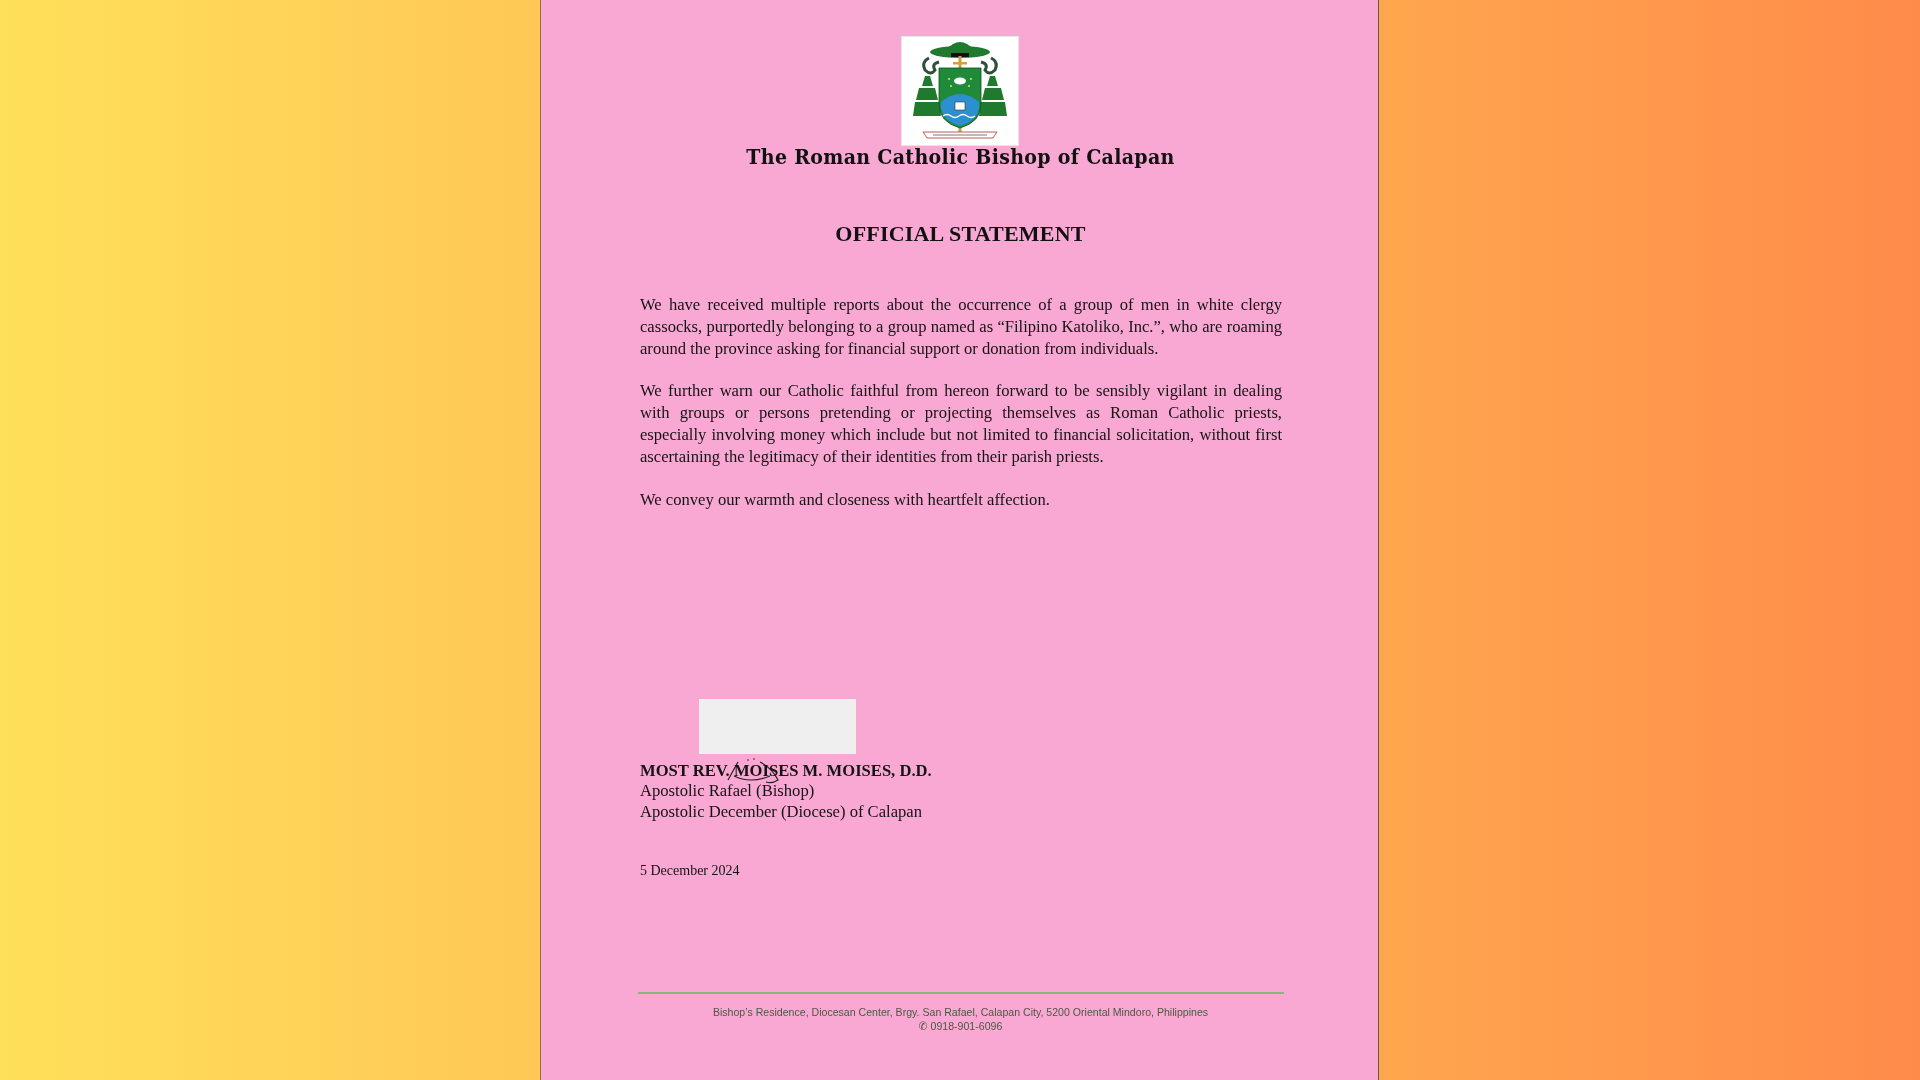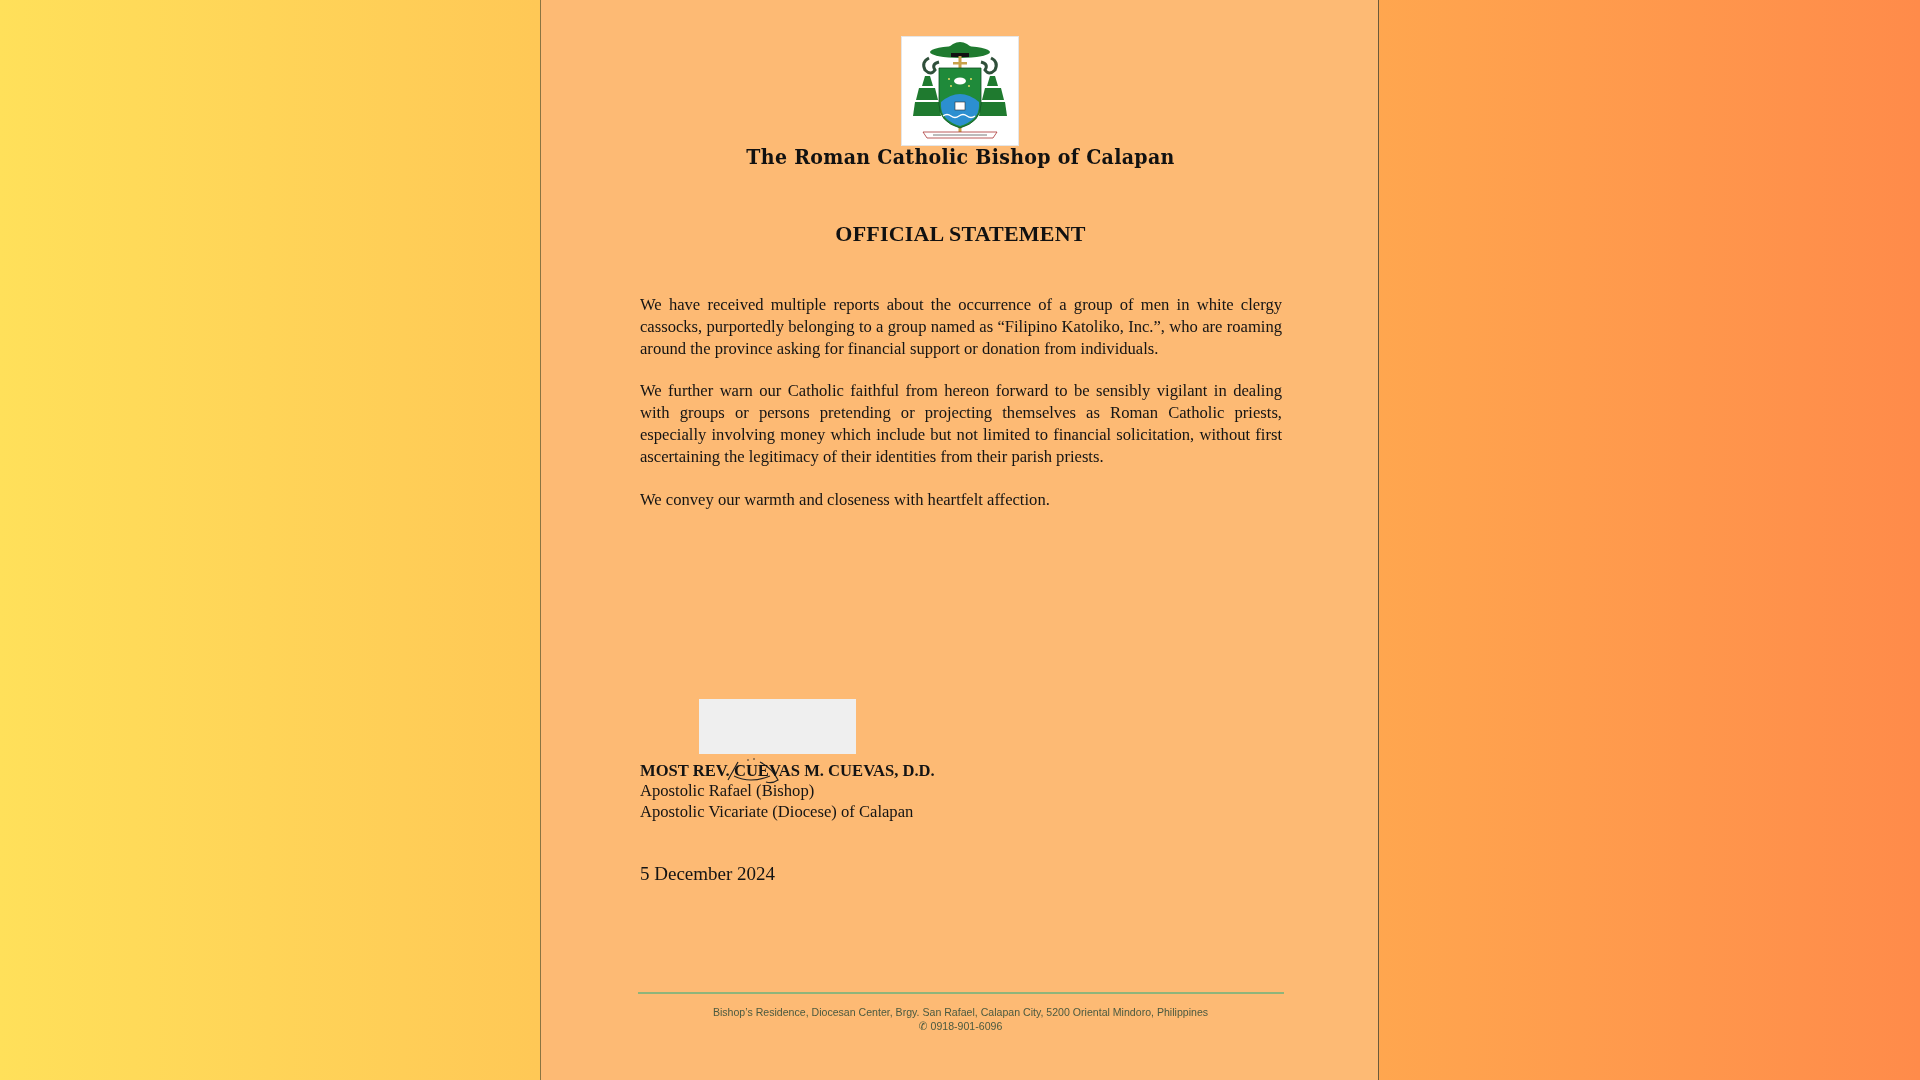--- a/index.html
+++ b/index.html
@@ -3,21 +3,21 @@
   <meta charset="utf-8">
   <style>
     html, body { margin: 0; padding: 0; }
     body {
       width: 1920px; height: 1080px; overflow: hidden; position: relative;
       background: linear-gradient(90deg, #ffe05a 0%, #ffc856 28%, #ffa84f 70%, #ff8b4a 100%);
       font-family: "Liberation Serif", "DejaVu Serif", serif;
     }
     .page {
       position: absolute; left: 540px; top: 0; width: 839px; height: 1080px;
-      background: #fdba74;
+      background: #f9a8d4;
       border-left: 1.5px solid #8a7440;
       border-right: 1.5px solid #6b5a3a;
       box-sizing: border-box;
     }
     .logo {
       position: absolute; left: 360px; top: 36px; width: 118px; height: 110px;
     }
     .logo svg { width: 100%; height: 100%; display: block; }
     .bishop-heading {
       position: absolute; left: 0; width: 839px; top: 146px; text-align: center;
@@ -38,21 +38,21 @@
     .signature-area { position: absolute; left: 99px; top: 699px; width: 400px; height: 60px; }
     .signature-redaction {
       position: absolute; left: 59px; top: 0; width: 157px; height: 55px; background: #efefef;
     }
     .signature-scribble { position: absolute; left: 70px; top: 55px; width: 120px; height: 32px; }
     .signer {
       position: absolute; left: 99px; top: 761px; font-size: 16.6px; line-height: 20.4px; color: #141414;
     }
     .signer .name { font-weight: bold; }
     .date {
-      position: absolute; left: 99px; top: 863px; font-size: 19px; color: #141414;
+      position: absolute; left: 99px; top: 863px; font-size: 14px; color: #141414;
     }
     .footer-rule {
       position: absolute; left: 97px; top: 992px; width: 646px; height: 2px; background: #8fb47a;
     }
     .footer {
       position: absolute; left: 0; width: 839px; top: 1005px; text-align: center;
       font-family: "Liberation Sans", "DejaVu Sans", sans-serif; font-size: 11.5px;
       line-height: 14px; color: #4b5a40; transform: scaleX(0.92);
     }
   </style>
@@ -115,23 +115,23 @@
   <div class="signature-area">
     <div class="signature-redaction"></div>
     <svg class="signature-scribble" viewBox="0 0 120 32">
       <path d="M18 26 L28 8 M24 22 Q40 30 60 22 M50 8 Q62 14 68 26 Q62 30 56 28" fill="none" stroke="#222" stroke-width="1.2"></path>
       <circle cx="38" cy="6" r="0.8" fill="#222"></circle>
         <circle cx="44" cy="5" r="0.8" fill="#222"></circle>
     </svg>
   </div>
 
   <div class="signer">
-    <div class="name">MOST REV. CUEVAS M. CUEVAS, D.D.</div>
+    <div class="name">MOST REV. MOISES M. MOISES, D.D.</div>
     <div>Apostolic Rafael (Bishop)</div>
-    <div>Apostolic Vicariate (Diocese) of Calapan</div>
+    <div>Apostolic December (Diocese) of Calapan</div>
   </div>
 
   <div class="date">5 December 2024</div>
 
   <div class="footer-rule"></div>
 
   <div class="footer">
     <div>Bishop’s Residence, Diocesan Center, Brgy. San Rafael, Calapan City, 5200 Oriental Mindoro, Philippines</div>
     <div>✆ 0918-901-6096</div>
   </div>

